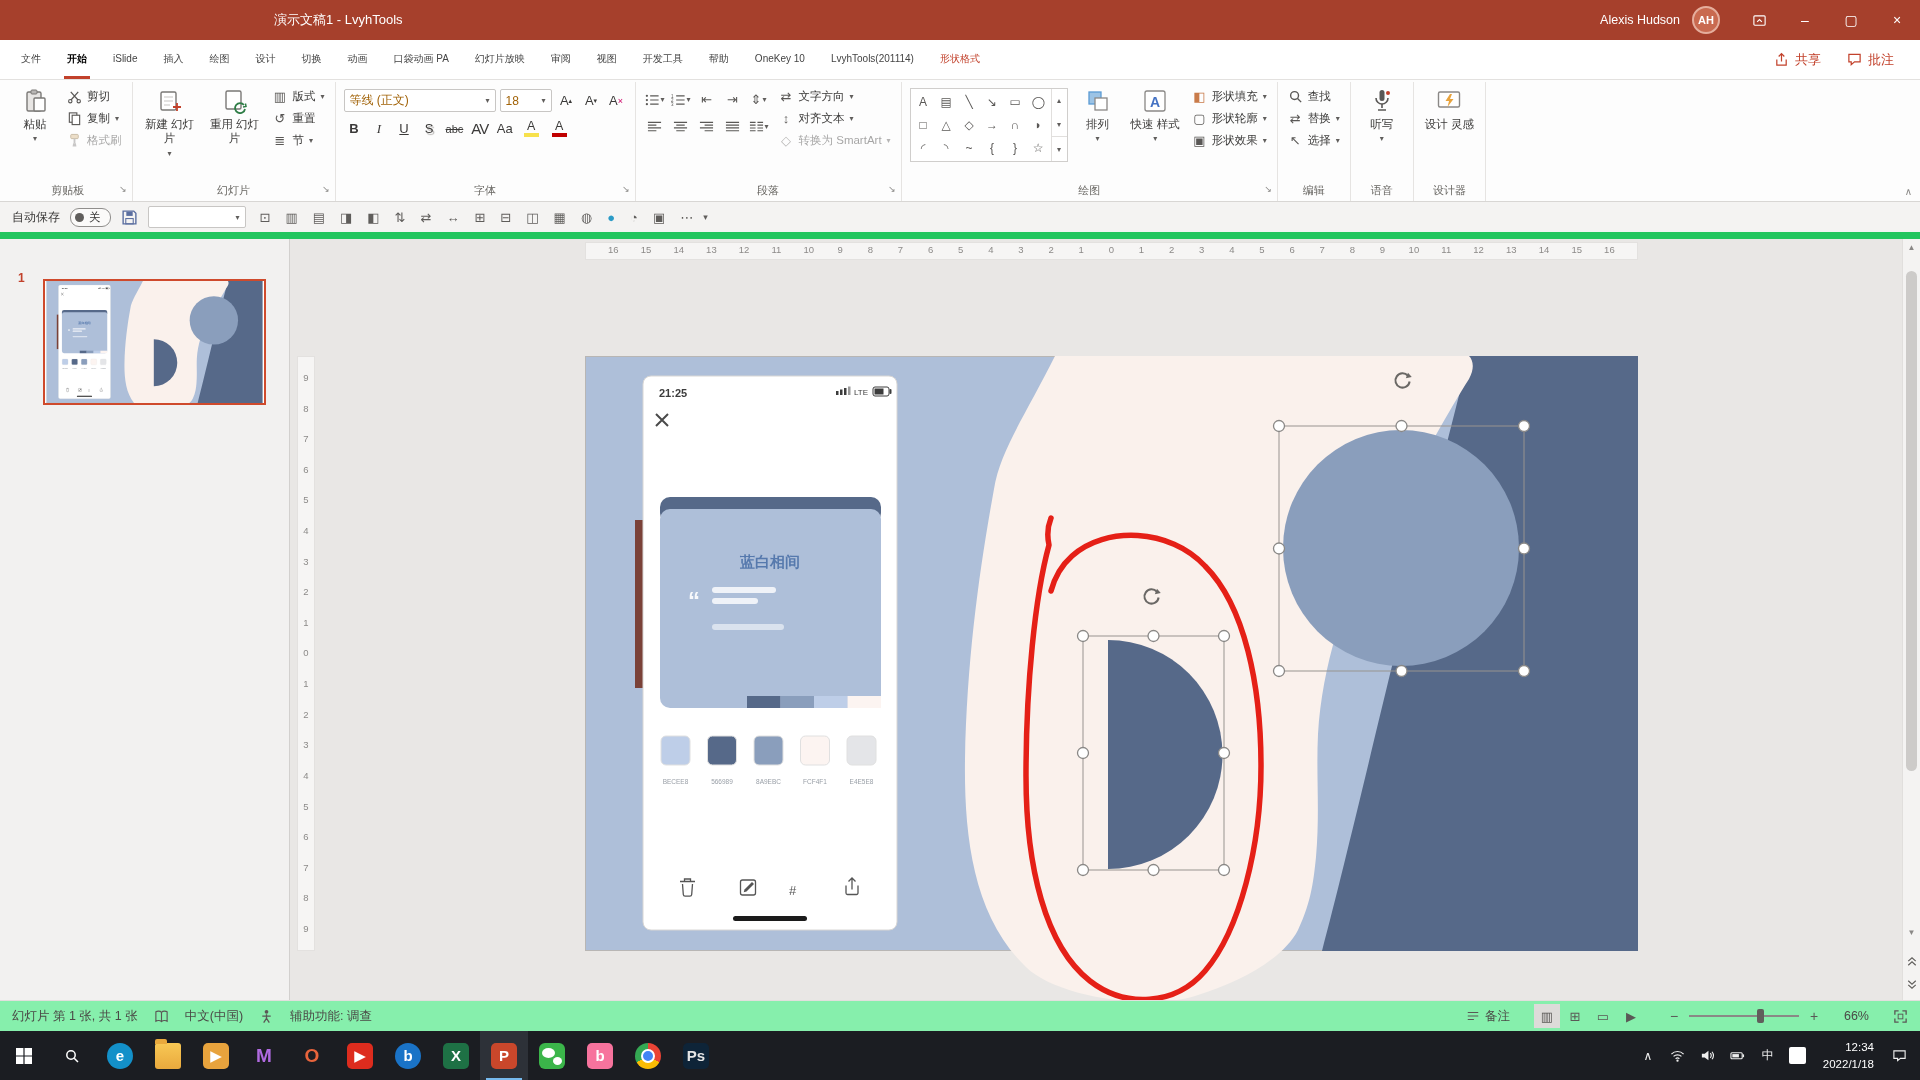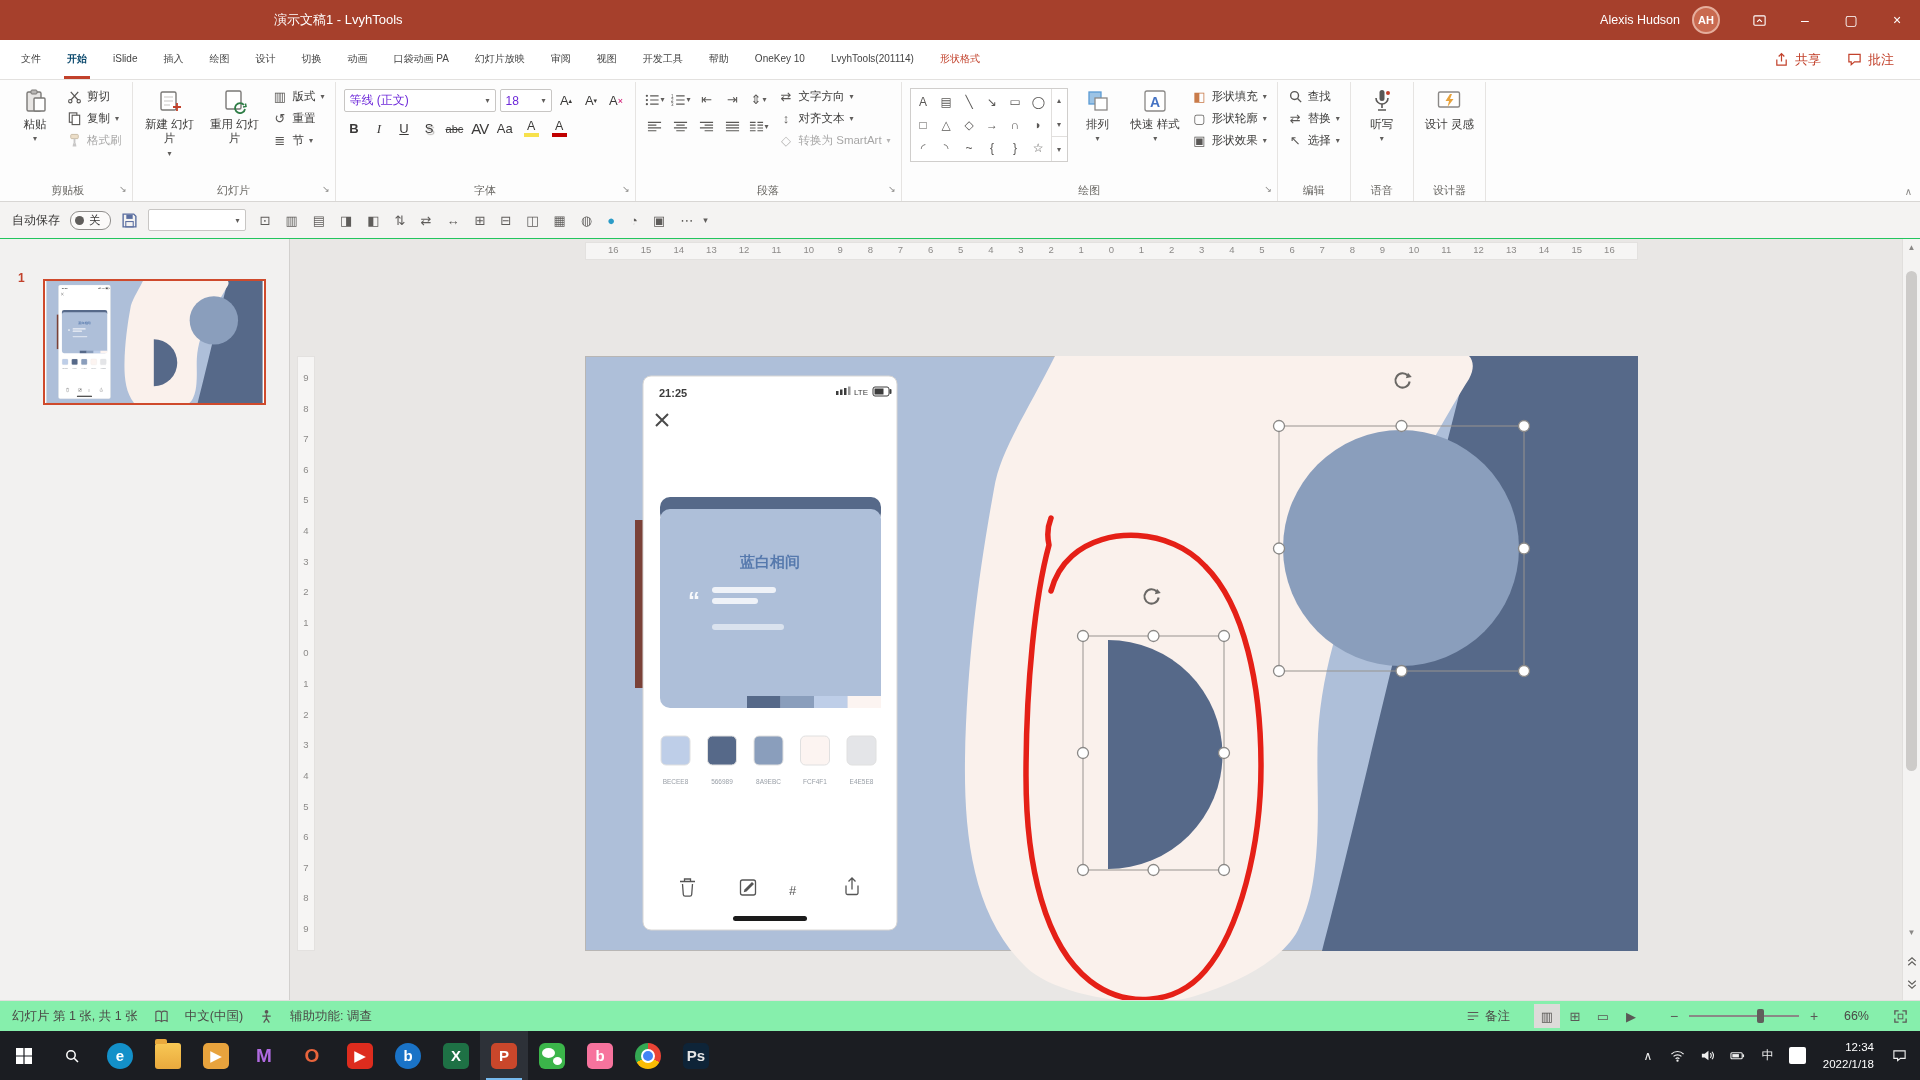--- a/index.html
+++ b/index.html
@@ -14,21 +14,21 @@
 .tb-search svg{width:13px;height:13px;color:#5f2616}
 .tb-right{position:absolute;right:0;top:0;height:40px;display:flex;align-items:center}
 .tb-user{font-size:12.5px;margin-right:12px}
 .avatar{width:28px;height:28px;border-radius:50%;background:#C96A50;border:2px solid #E5AE9D;display:flex;align-items:center;justify-content:center;font-size:11px;margin-right:16px;font-weight:bold}
 .cap{width:46px;height:40px;display:flex;align-items:center;justify-content:center;font-size:14px;color:#fff}
 .cap svg{width:15px;height:15px;color:#fff}
 
 .tabsrow{position:absolute;top:40px;left:0;right:0;height:40px;background:#fff;border-bottom:1px solid #e3e1df;display:flex;align-items:stretch;padding-left:8px}
 .tabs{display:flex}
 .tab{padding:0 13px;line-height:38px;font-size:10px;color:#444;position:relative;white-space:nowrap}
-.tab.active{font-weight:bold;color:#0c4a6e}
+.tab.active{font-weight:bold;color:#000000}
 .tab.active::after{content:"";position:absolute;left:10px;right:10px;bottom:0;height:3px;background:#C2412B}
 .tab.contextual{color:#C2412B}
 .tabs-right{margin-left:auto;display:flex;align-items:center;gap:2px;padding-right:14px}
 .trbtn{display:flex;align-items:center;gap:6px;font-size:13px;color:#C2412B;padding:0 12px}
 .trbtn svg{width:15px;height:15px}
 
 .ribbon{position:absolute;top:80px;left:0;right:0;height:122px;background:#fdfdfd;border-bottom:1px solid #d8d6d4;display:flex;padding:2px 0 0 4px}
 .rgroup{position:relative;display:flex;flex-direction:column;border-right:1px solid #e6e4e2;padding:3px 8px 0}
 .rc{display:flex;gap:7px;align-items:flex-start;flex:1}
 .glabel{height:21px;line-height:21px;text-align:center;font-size:11px;color:#696763}
@@ -39,21 +39,21 @@
 .bigbtn .blabel{max-width:52px}
 .bigbtn.dd::after{content:"▾";font-size:8px;color:#605e5c}
 .vstack{display:flex;flex-direction:column;gap:5px;padding-top:3px}
 .sbtn{display:flex;align-items:center;gap:5px;font-size:11.5px;color:#3b3a39;white-space:nowrap;padding:1px 2px}
 .sbtn svg{width:15px;height:15px;color:#5a5856;flex:none}
 .gly{font-size:13px;color:#5a5856;width:15px;text-align:center;line-height:15px;flex:none}
 .sbtn.dd::after{content:"▾";font-size:8px;color:#605e5c}
 .dis{opacity:.45}
 .grid2{display:flex;flex-direction:column;gap:6px;padding-top:4px}
 .frow{display:flex;align-items:center;gap:4px}
-.combo{display:flex;align-items:center;justify-content:space-between;border:1px solid #c8c6c4;background:#fff;height:23px;font-size:12px;color:#6d28d9;padding:0 5px;border-radius:2px}
+.combo{display:flex;align-items:center;justify-content:space-between;border:1px solid #c8c6c4;background:#fff;height:23px;font-size:12px;color:#a16207;padding:0 5px;border-radius:2px}
 .combo::after{content:"▾";font-size:8px;color:#605e5c;margin-left:5px}
 .fname{width:152px}
 .fsize{width:52px}
 .fbtn{min-width:21px;height:21px;display:flex;align-items:center;justify-content:center;font-size:13px;color:#3b3a39;padding:0 2px}
 .fbtn.bld{font-weight:bold}
 .fbtn.ita{font-style:italic;font-family:"Liberation Serif","DejaVu Serif",serif}
 .fbtn.und{text-decoration:underline}
 .fbtn.shd{text-shadow:1.5px 1.5px 1px #b5b3b1}
 .fbtn.stk{text-decoration:line-through;font-size:11px}
 .fbtn.kern{font-size:15px;letter-spacing:-1px}
@@ -71,21 +71,21 @@
 .ibtn.dd::after{content:"▾";font-size:8px;color:#605e5c;margin-left:1px}
 .gallery{display:flex;border:1px solid #d0cecc;background:#fff;height:74px;margin-top:3px}
 .gal-grid{display:flex;flex-direction:column;justify-content:space-around;padding:2px 5px}
 .sgrow{display:flex;gap:8px}
 .sgi{width:15px;text-align:center;font-size:12px;color:#5a5856;line-height:18px}
 .gal-arrows{display:flex;flex-direction:column;border-left:1px solid #e1dfdd;width:16px}
 .gal-arrows span{flex:1;display:flex;align-items:center;justify-content:center;font-size:8px;color:#605e5c}
 .gal-arrows span:last-child{border-top:1px solid #e1dfdd}
 .collapse-ribbon{position:absolute;right:8px;bottom:4px;font-size:10px;color:#8a8886}
 
-.qatrow{position:absolute;top:202px;left:0;right:0;height:37px;background:#f4f3f2;border-bottom:1px solid #22c55e;display:flex;align-items:center;gap:10px;padding:0 12px;font-size:12px;color:#3b3a39}
+.qatrow{position:absolute;top:202px;left:0;right:0;height:37px;background:#f4f3f2;border-bottom:7px solid #22c55e;display:flex;align-items:center;gap:10px;padding:0 12px;font-size:12px;color:#3b3a39}
 .pill{display:flex;align-items:center;gap:5px;border:1px solid #908e8c;border-radius:9px;padding:1px 9px 1px 4px;font-size:11.5px;background:#fbfaf9}
 .pill .dot{width:9px;height:9px;border-radius:50%;background:#605e5c}
 .qsave svg{width:17px;height:17px;color:#5a6ea0;display:block}
 .qcombo{width:98px;height:22px}
 .qicons{display:flex;align-items:center;gap:15px;font-size:13px;color:#5f5d5b;margin-left:4px}
 .qmore{font-size:9px;color:#605e5c}
 
 .workspace{position:absolute;top:239px;left:0;right:0;height:761px;background:#e9e7e5}
 .canvas-svg{position:absolute;left:585px;top:117px;width:1053px;height:660px;overflow:visible;font-family:"Liberation Sans","DejaVu Sans",sans-serif}
 .ink{fill:none;stroke-width:5.5;stroke-linecap:round;stroke-linejoin:round}

